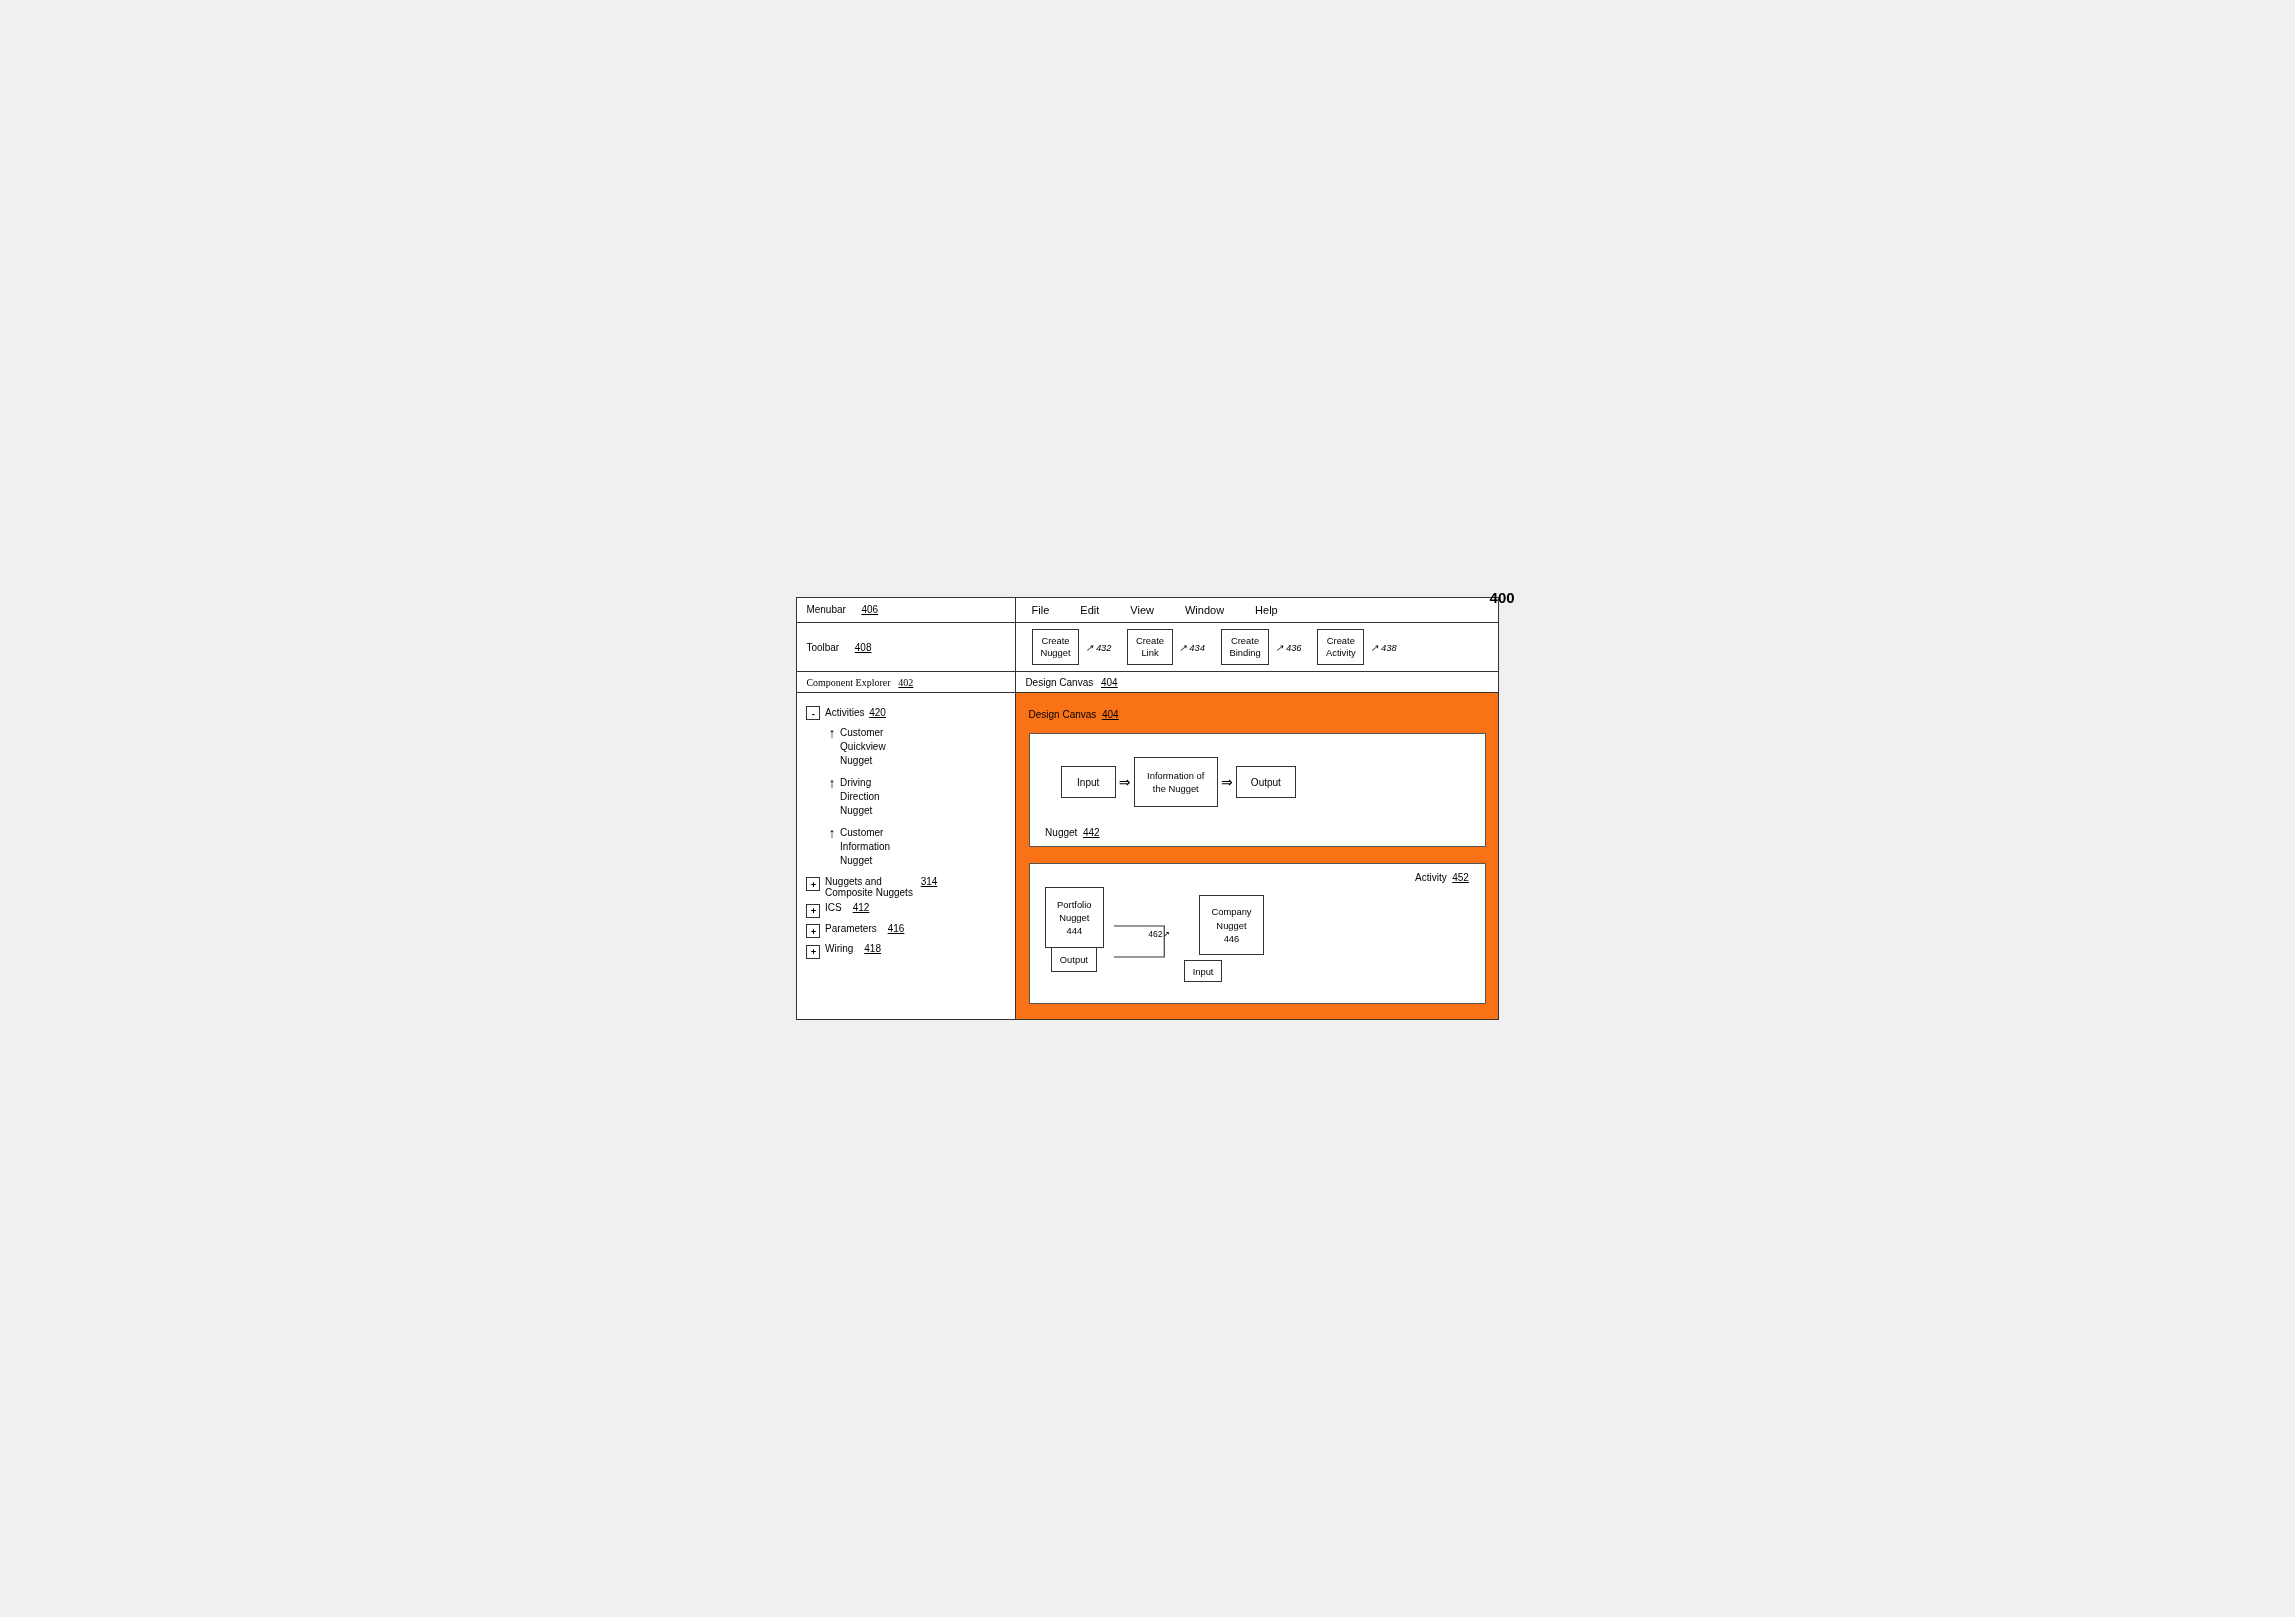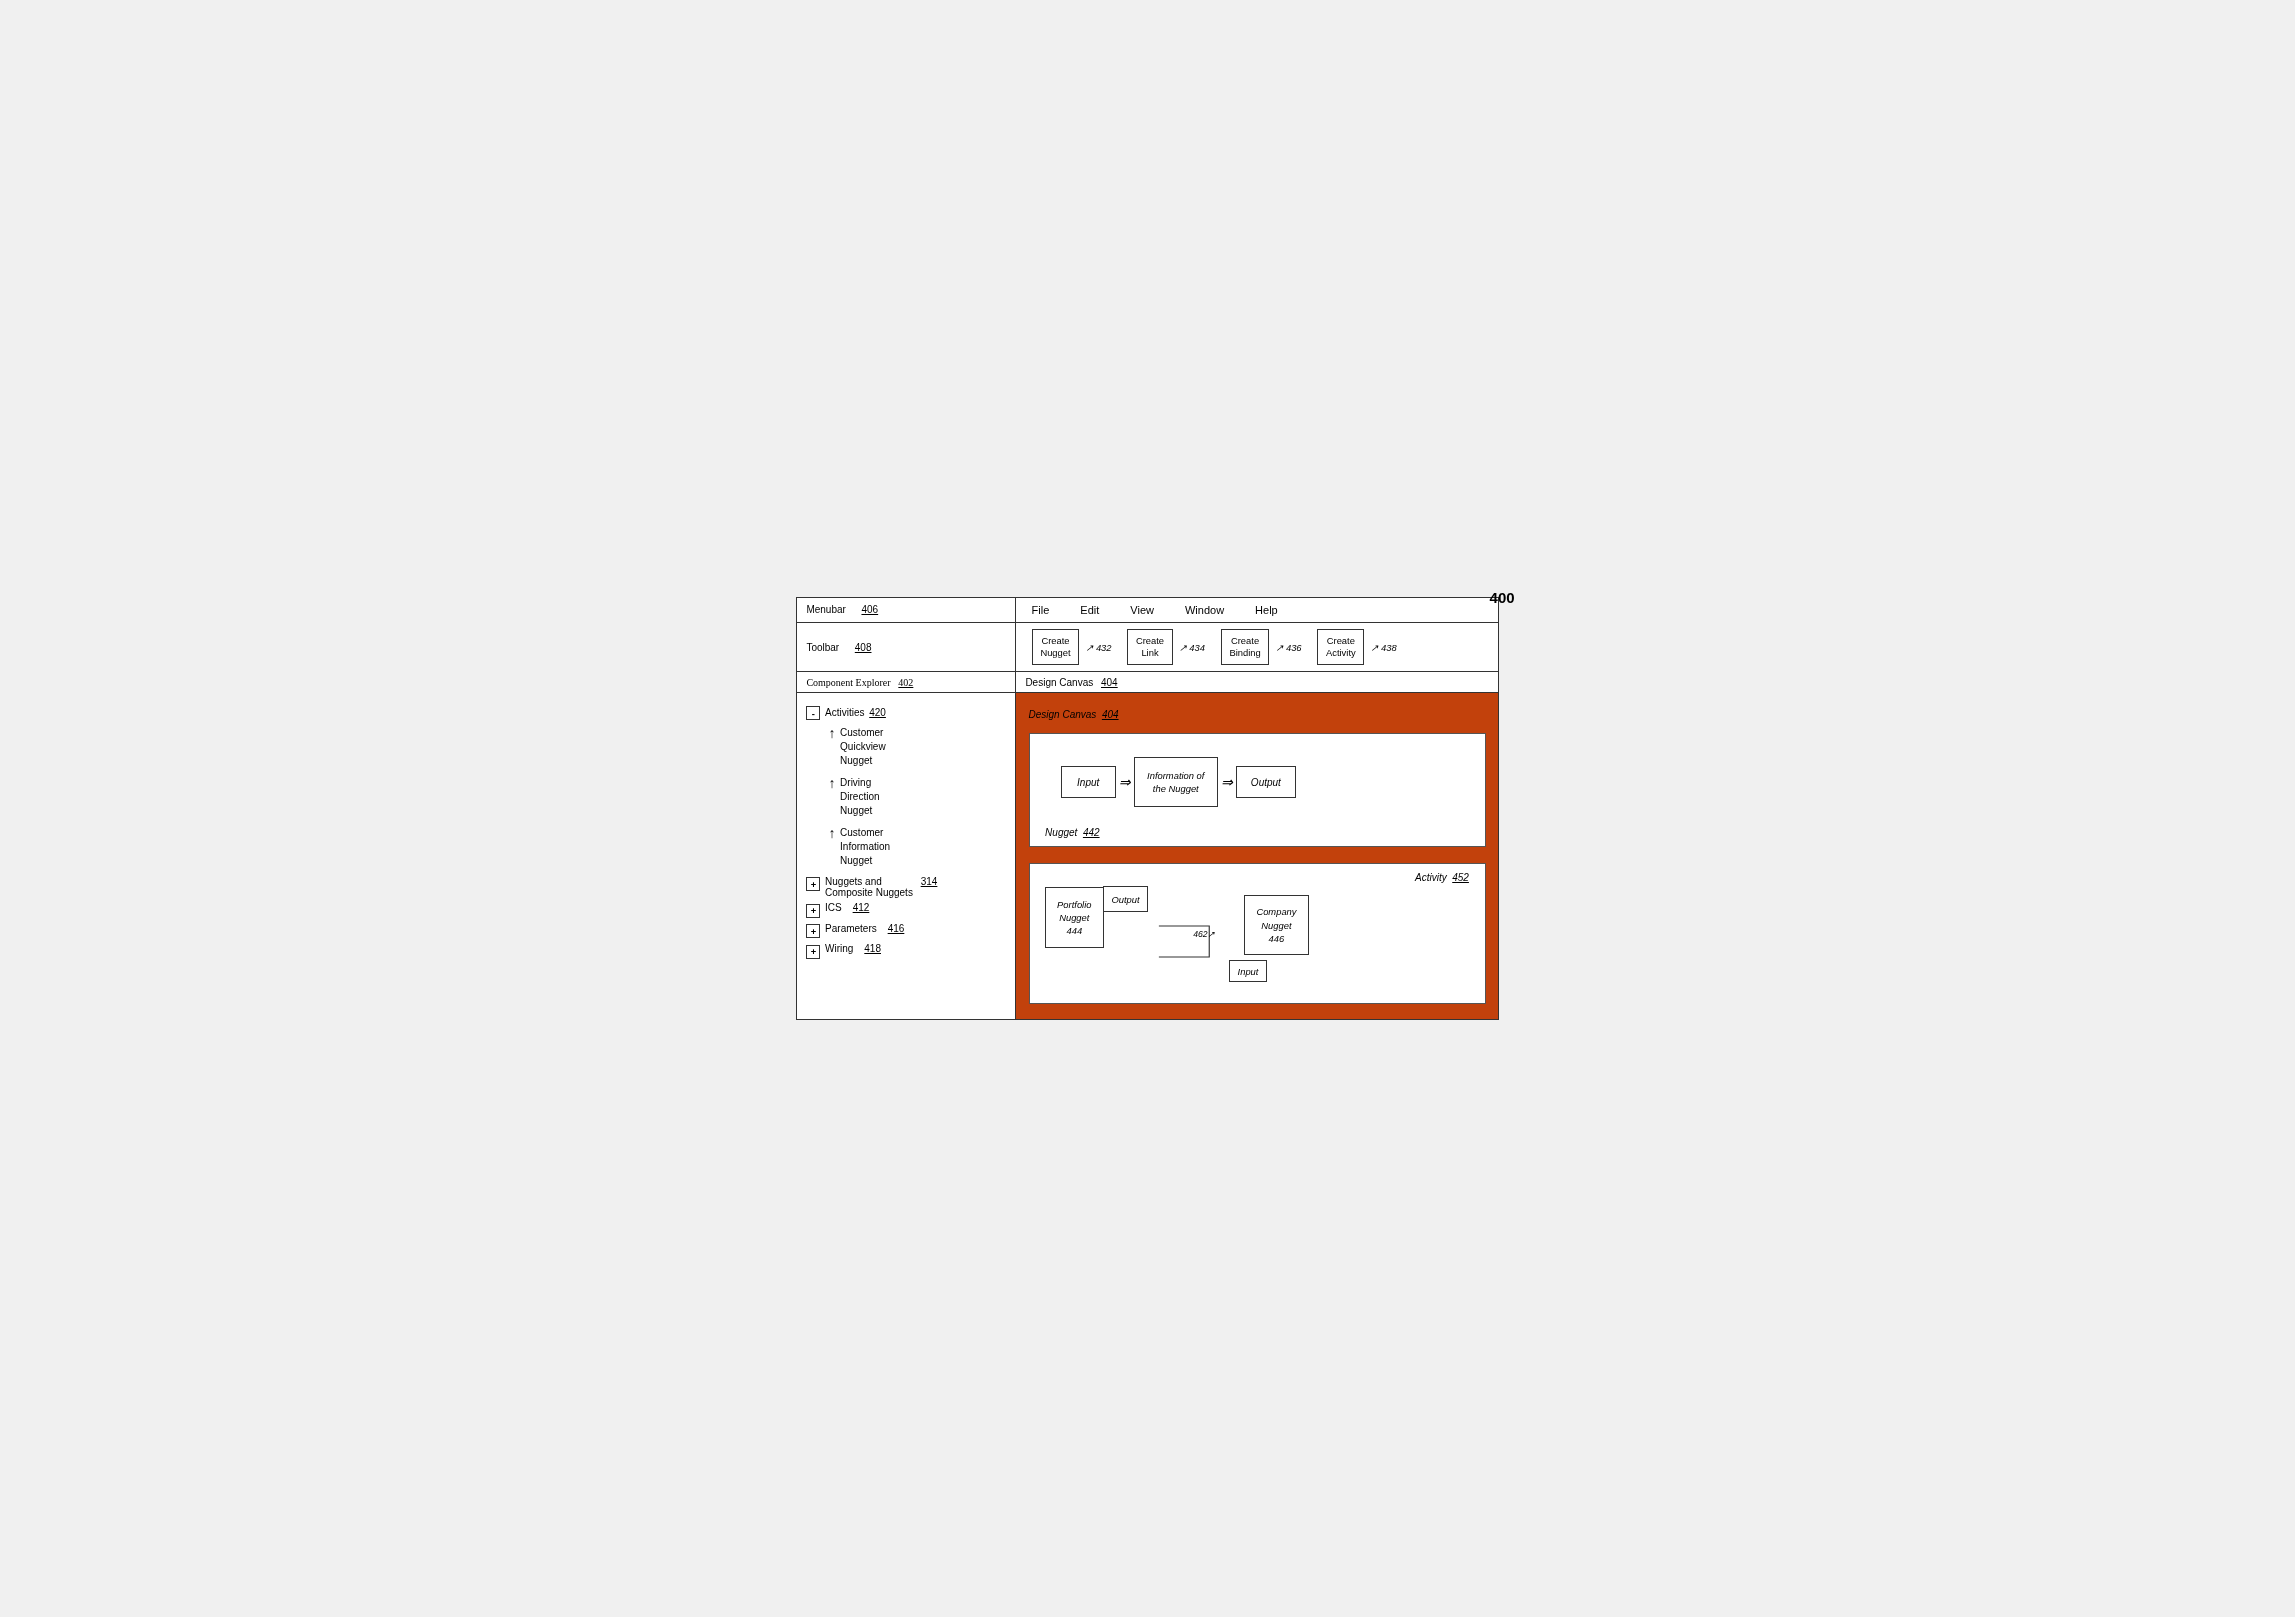--- a/index.html
+++ b/index.html
@@ -120,22 +120,21 @@
     }
     .left-panel-content {
       width: 219px;
       min-width: 219px;
       border-right: 1.6px solid #333;
       padding: 11px 9.4px;
     }
     .canvas-content {
       flex: 1;
       padding: 15.6px 12.5px;
-      background: #c2410c;
-      font-style: italic;
+      background: #f97316;
     }
     
     .tree-item {
       display: flex;
       align-items: flex-start;
       margin-bottom: 4.7px;
       gap: 4.7px;
     }
     .tree-icon {
       border: 1.2px solid #333;
@@ -436,21 +435,21 @@
             <span>Nugget</span>&nbsp;&nbsp;<span class="underline-ref">442</span>
           </div>
         </div>
 
         <div class="activity-diagram-wrapper" style="min-height:141px;">
           <div class="activity-label">
             <span>Activity</span>&nbsp;&nbsp;<span class="underline-ref">452</span>
           </div>
           <div style="display:flex; align-items:flex-start; gap:0; margin-top:7.8px;">
 
-            <div style="display:flex; align-items:flex-start;">
+            <div style="display:flex; flex-direction:column; align-items:center;">
               <div class="portfolio-box">
                 Portfolio<br>Nugget<br>444
               </div>
               <div style="display:flex; align-items:center; margin-top:-0.8px;">
                 <div class="output-box">
                   <span>Output</span>
                 </div>
               </div>
             </div>
 

